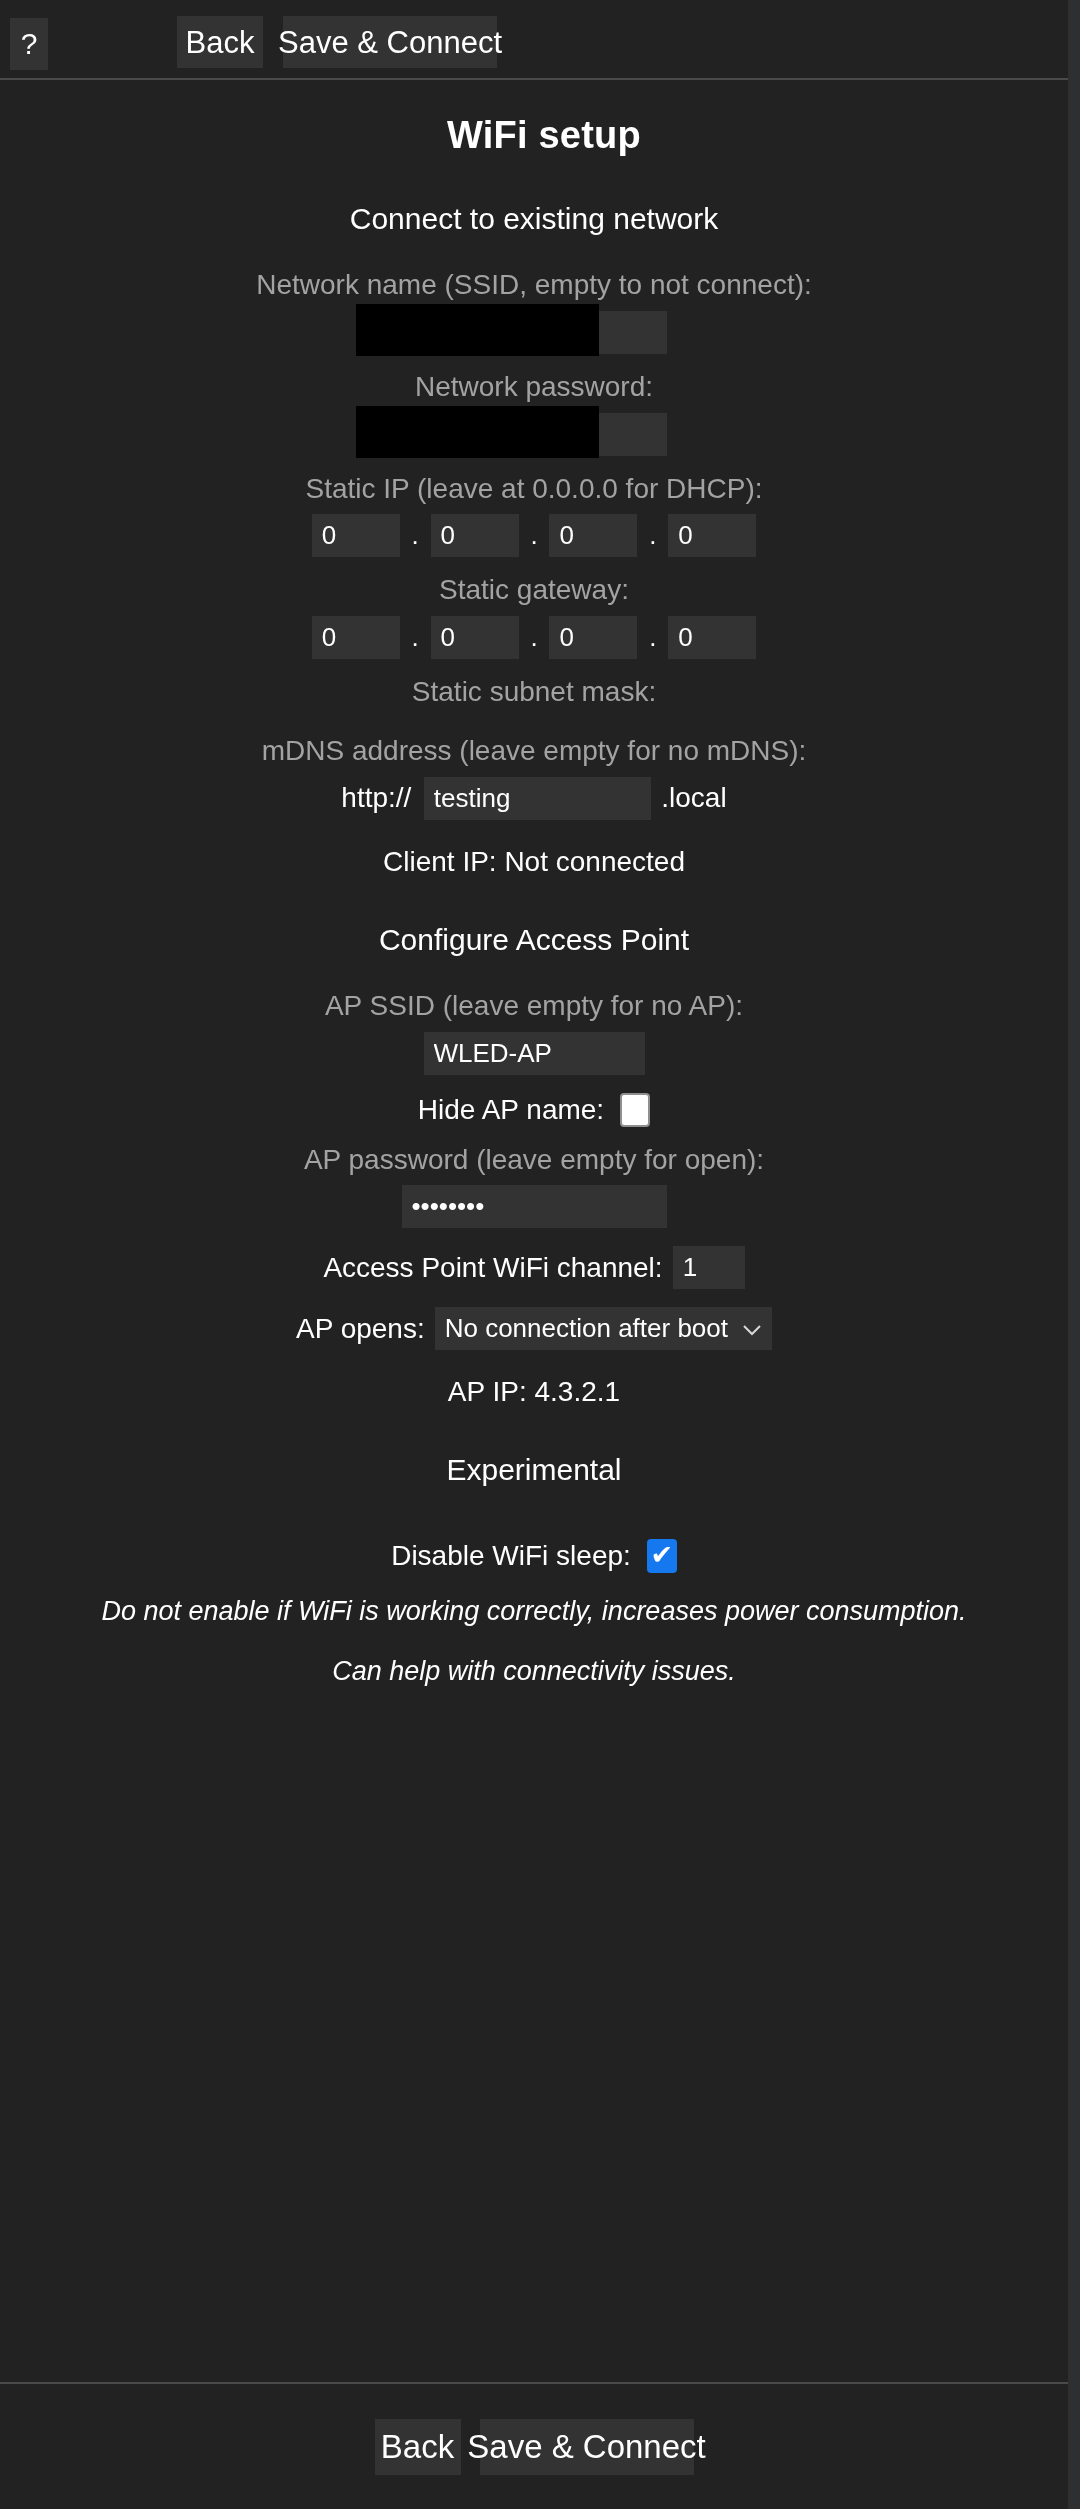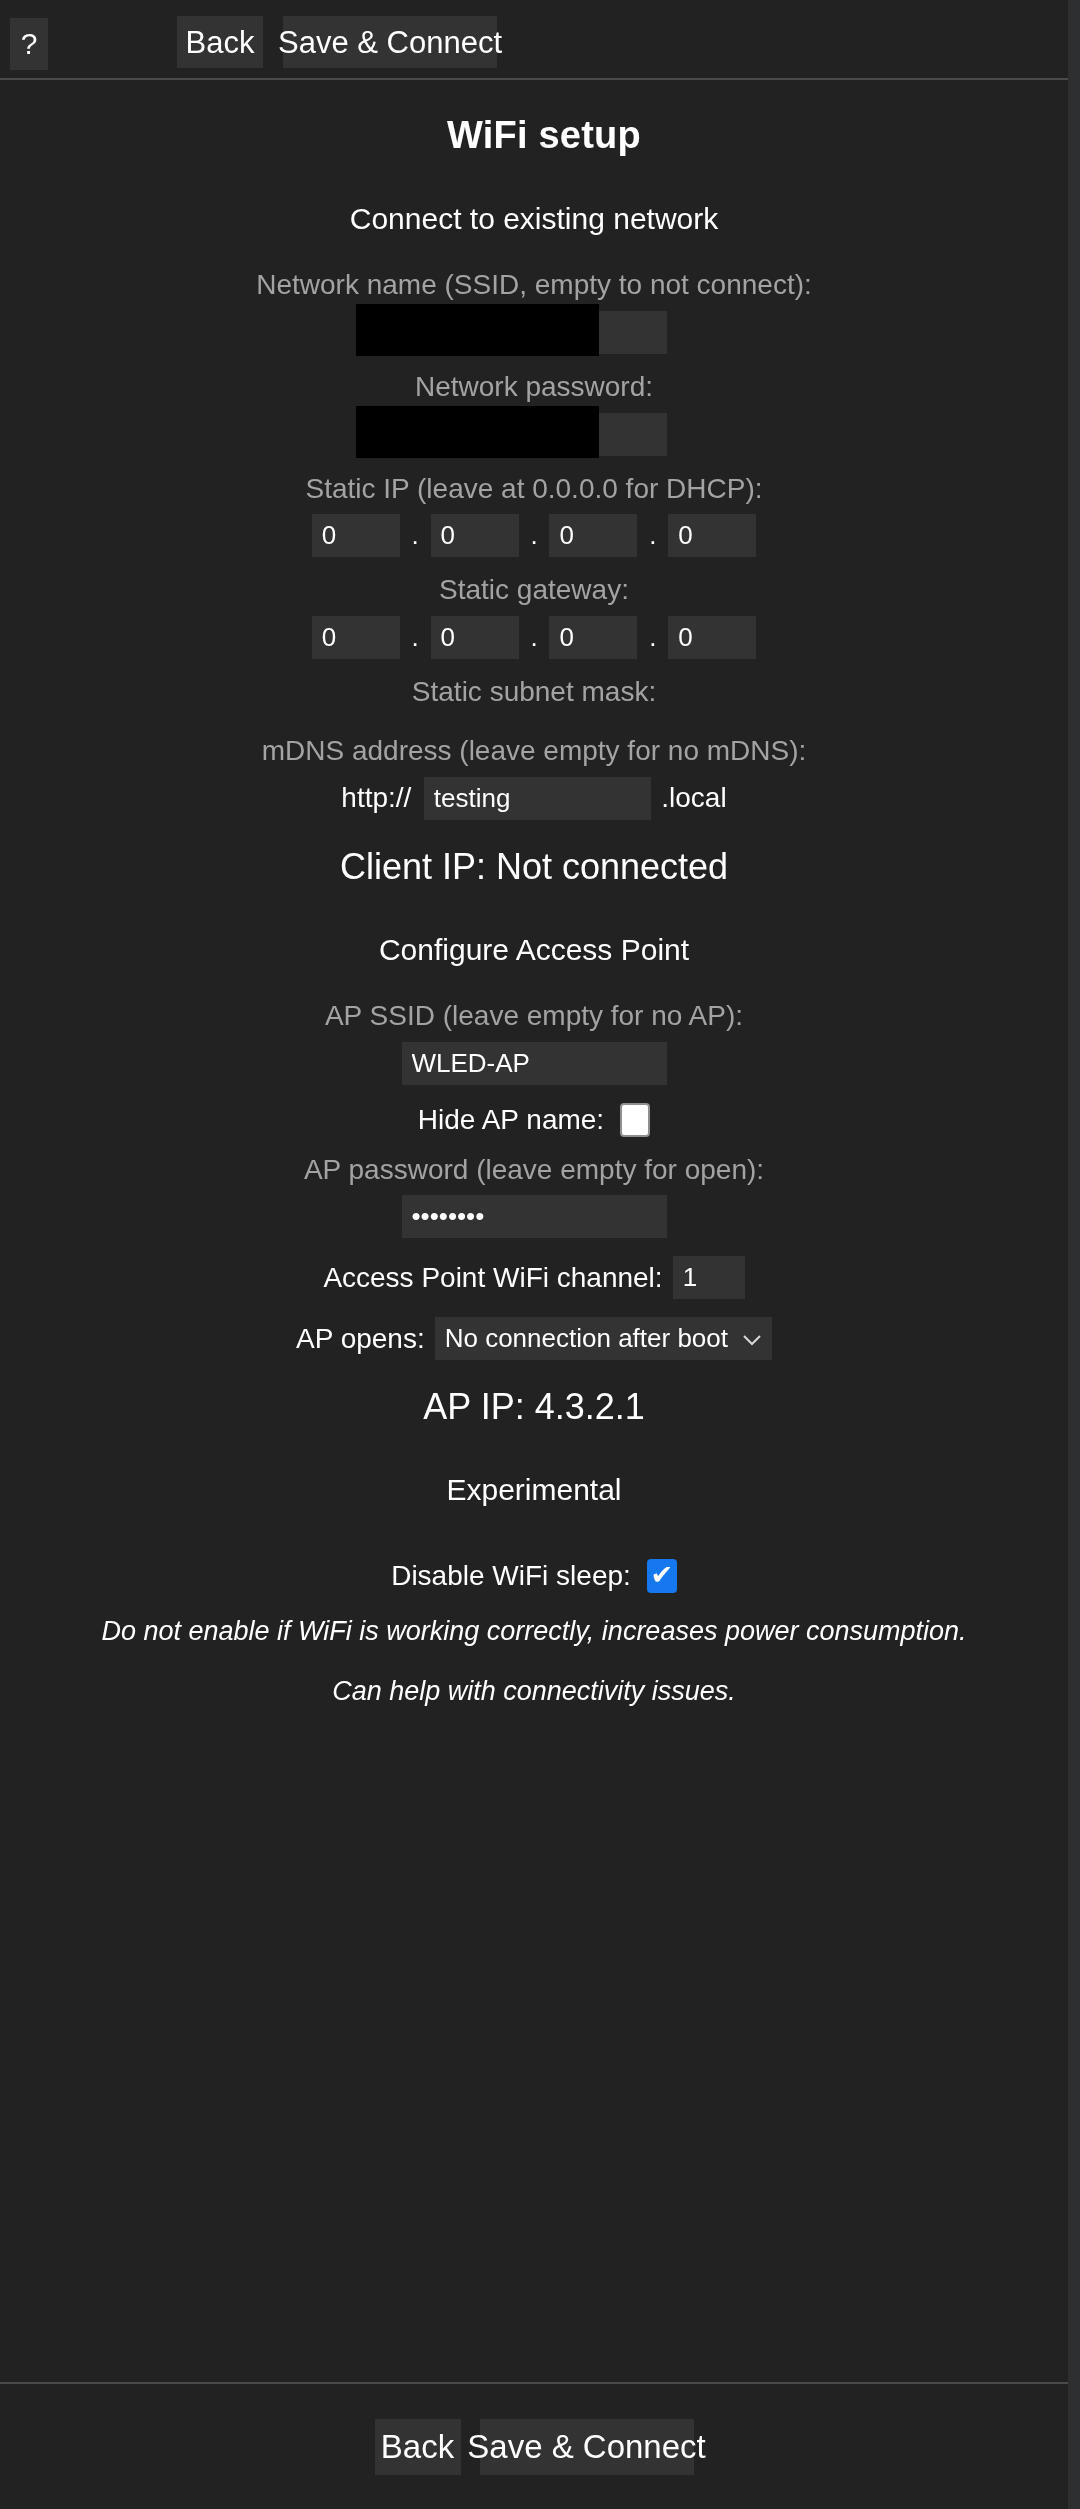--- a/index.html
+++ b/index.html
@@ -153,23 +153,23 @@
 
   .mdns-input { width: 227px; }
   .mdns-prefix, .mdns-suffix {
     font-size: 28px;
     vertical-align: middle;
     text-align: center;
   }
   .mdns-prefix { margin-right: 8px; }
   .mdns-suffix { margin-left: 6px; }
 
-  .status-line { font-size: 36px; padding-top: 26px; }
-
-  .ap-ssid-input { width: 265px; }
+  .status-line { font-size: 28px; padding-top: 26px; }
+
+  .ap-ssid-input { width: 221px; }
   .ap-pass-input { width: 265px; }
   .chan-input { width: 72px; }
 
   
   .cb {
     display: inline-block;
     width: 30px;
     height: 34px;
     border-radius: 4px;
     vertical-align: middle;

